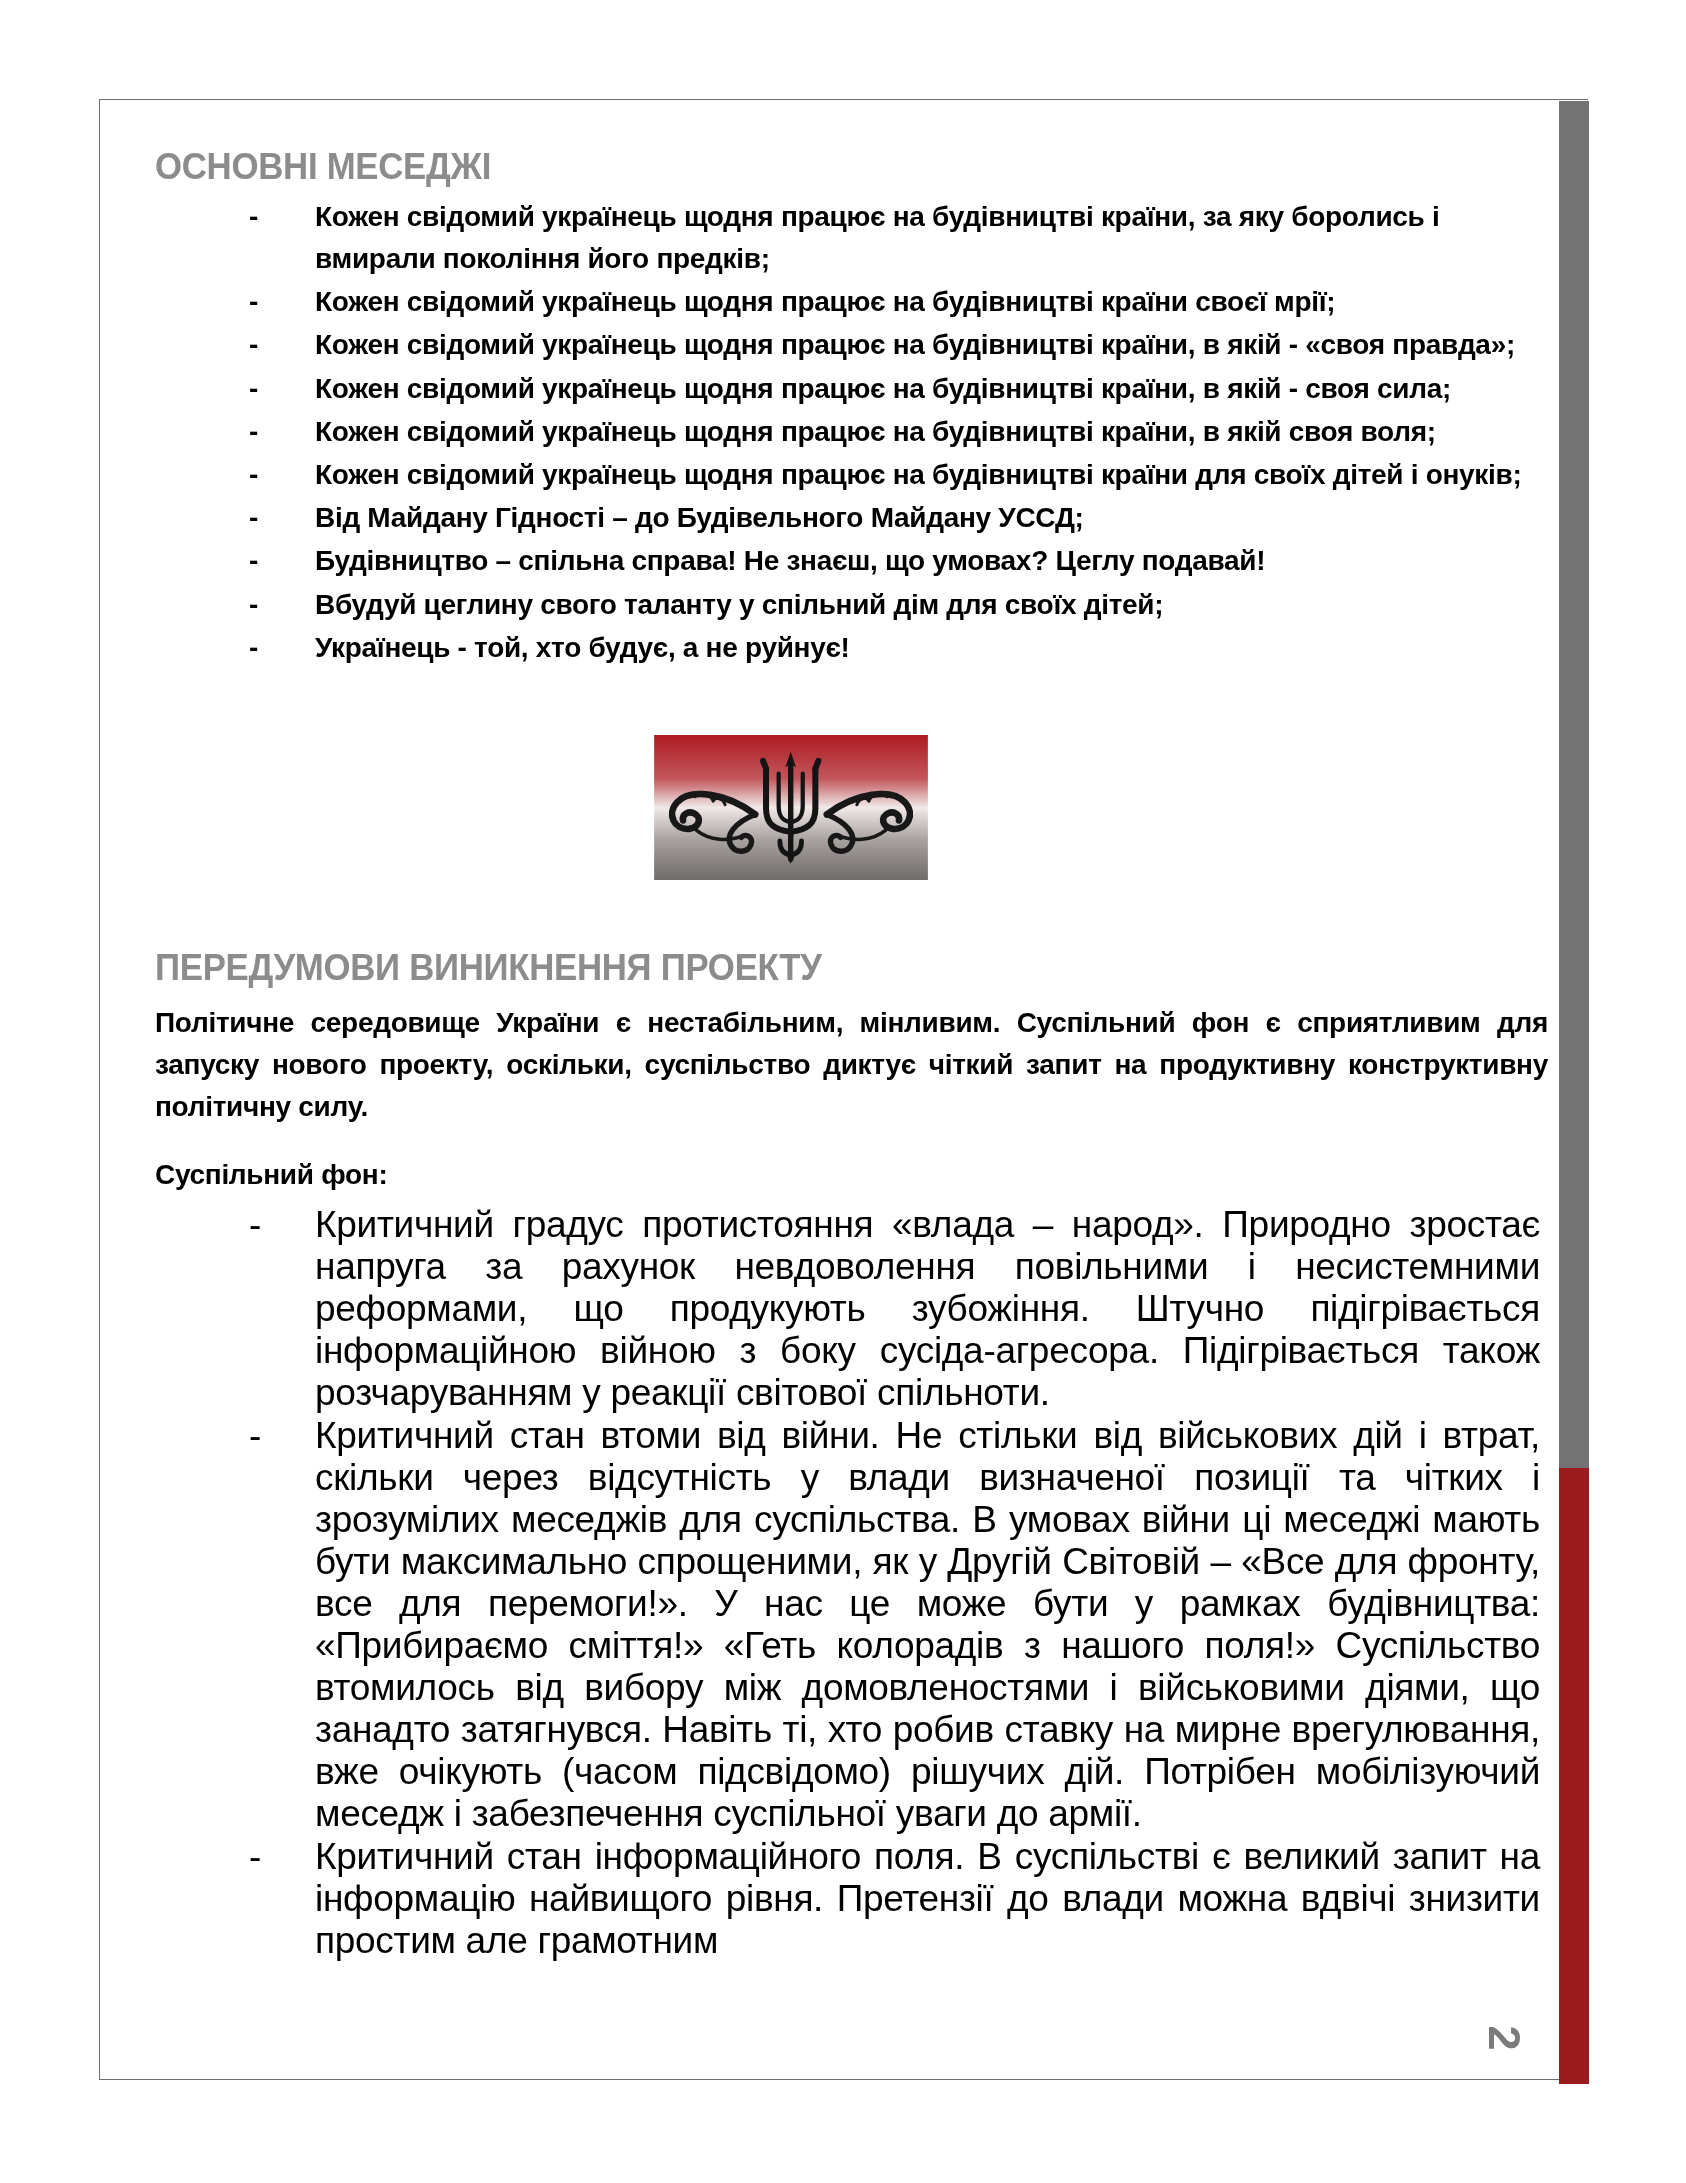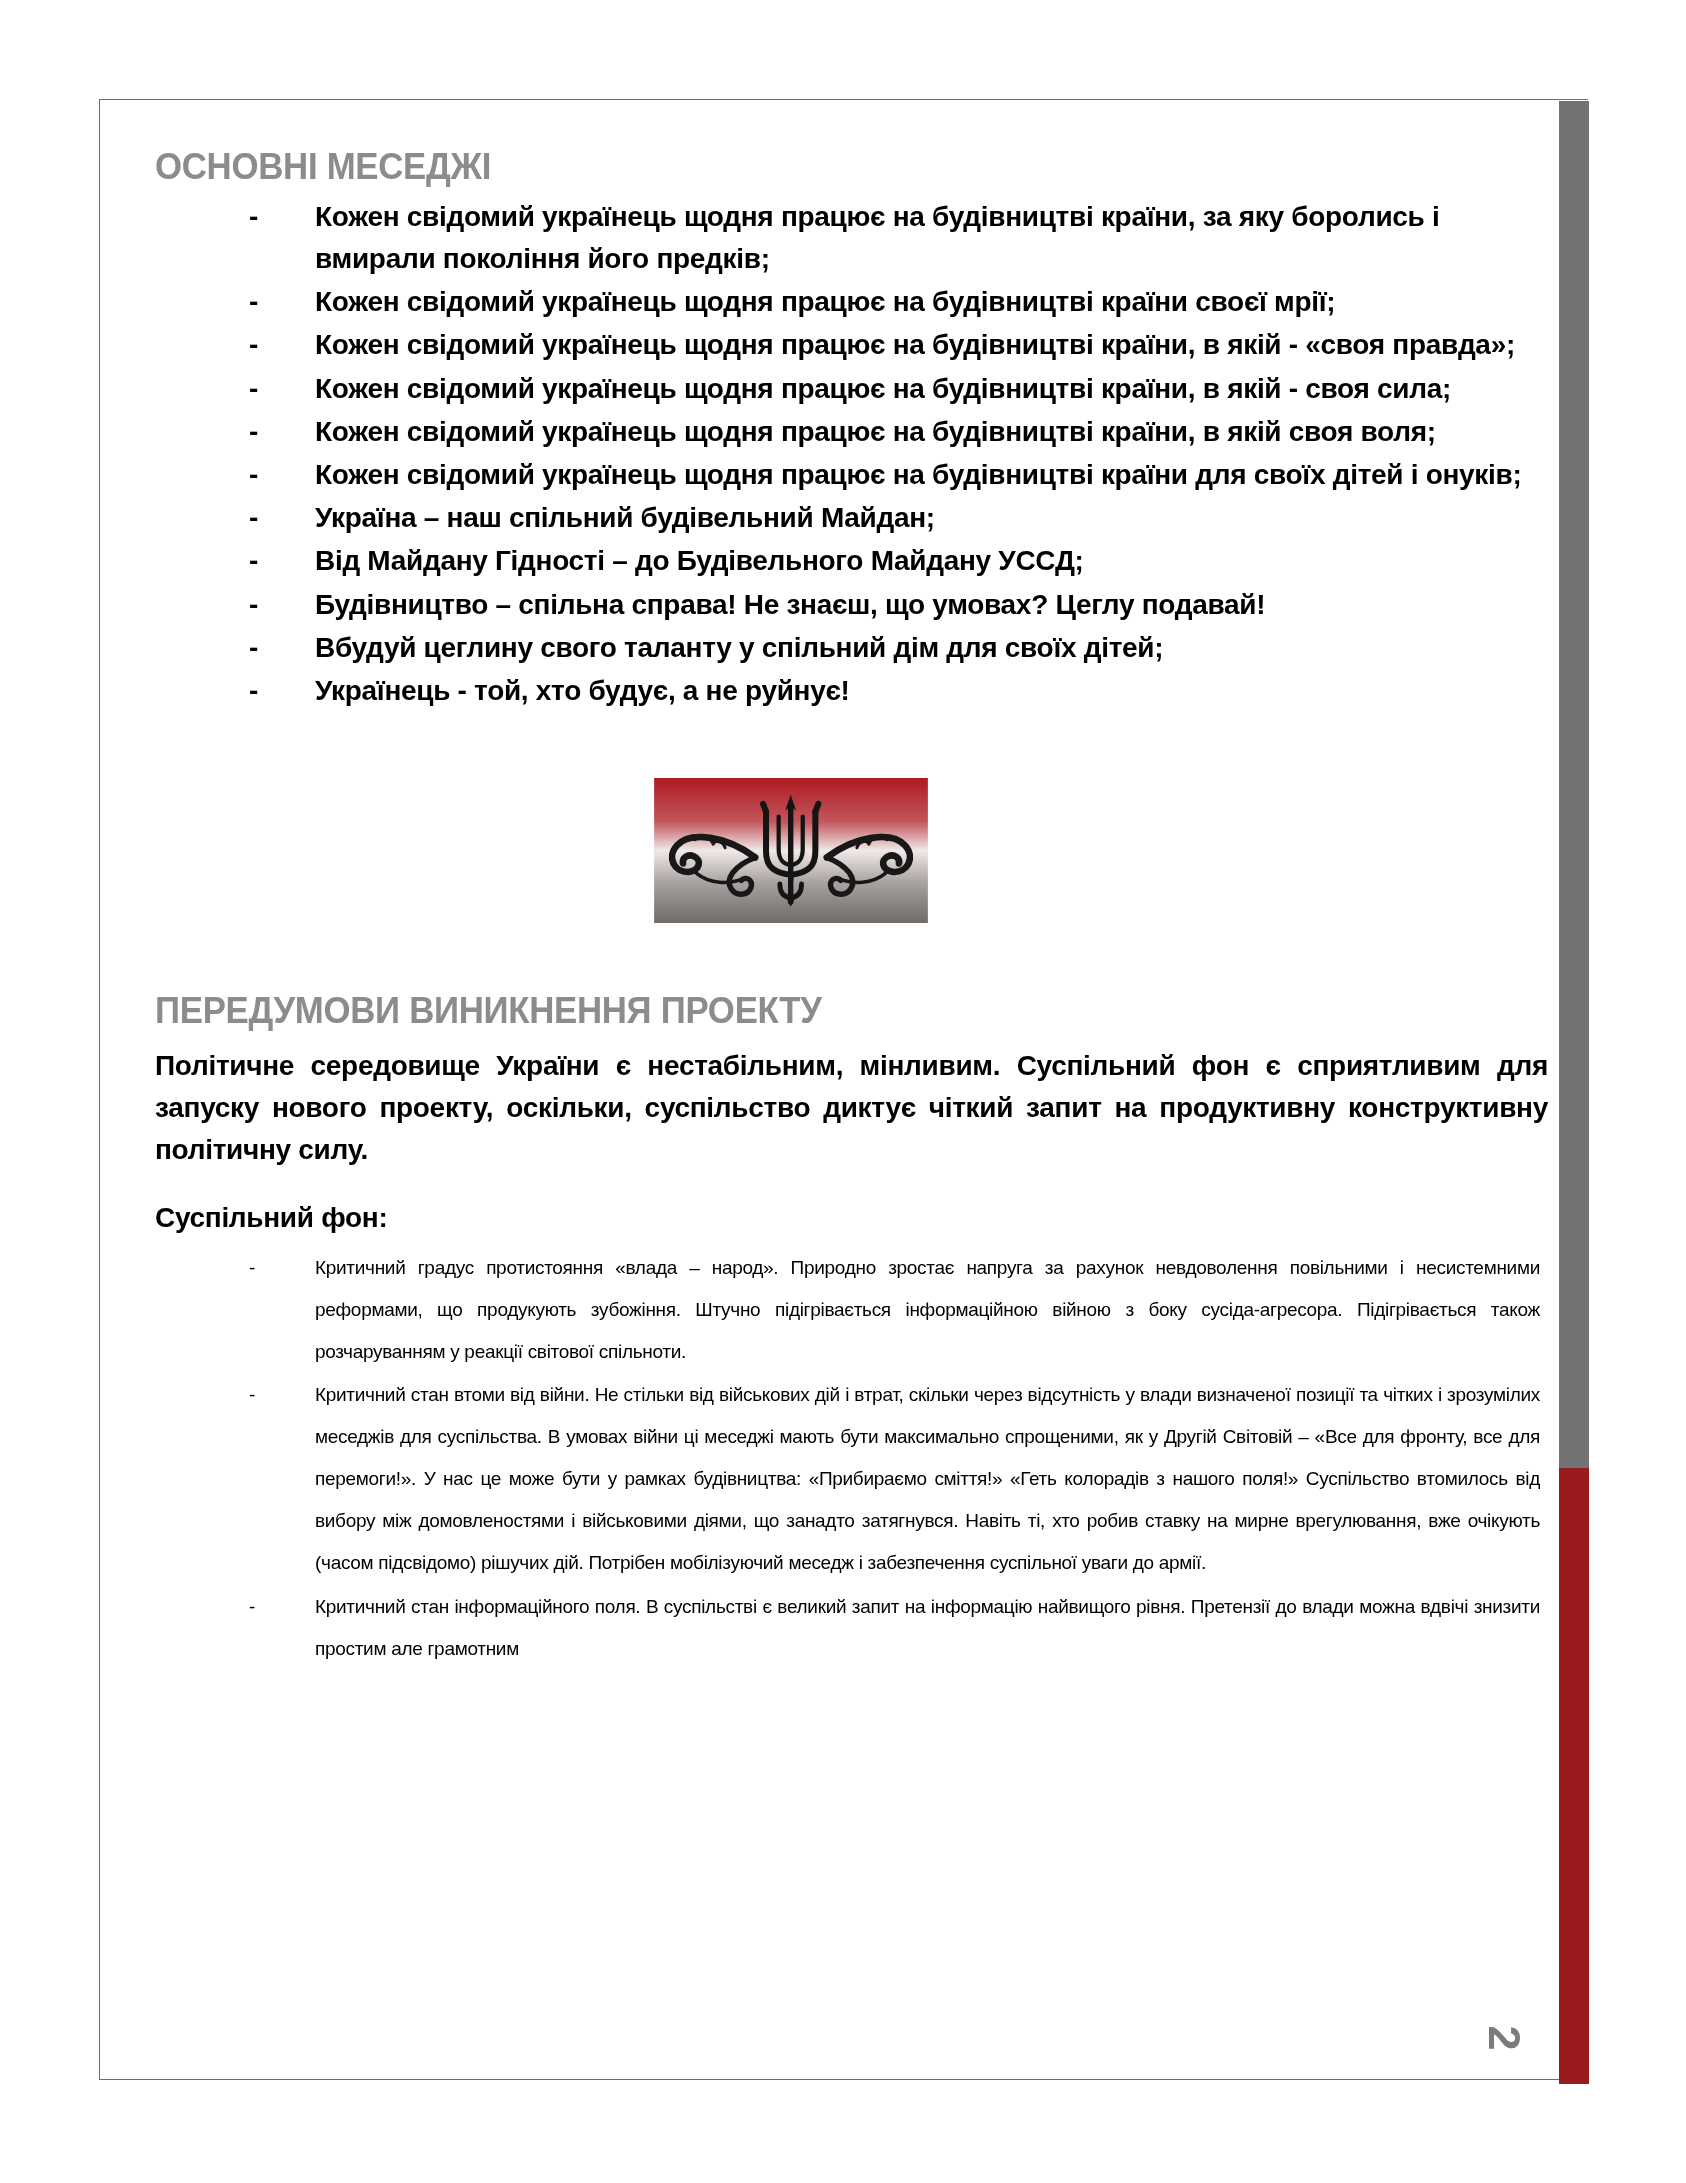--- a/index.html
+++ b/index.html
@@ -23,21 +23,21 @@
     font-size:37px; font-weight:bold; color:#8c8c8c; margin:0;
     transform:scaleX(0.94); transform-origin:left center; white-space:nowrap;
   }
   .heading-gap { margin-top:67px; }
 
   ul.dash-list { margin:8px; padding:0; list-style:none; }
   ul.dash-list li { position:relative; padding-left:152px; margin:0 0 1.2px 0; }
   ul.dash-list li::before { content:"-"; position:absolute; left:86px; top:0; }
 
   .messages   { margin-top:28px; font-weight:bold; font-size:28px; line-height:42px; }
-  .background { margin-top:15.7px; font-size:19px; line-height:42px; }
+  .background { margin-top:15.7px; font-size:37px; line-height:42px; }
   .background li { text-align:justify; }
 
   .ornament { margin:66px 0 0 499px; width:274px; height:145px; display:block; }
 
   .intro   { margin:13.3px 0 0 0; font-size:28px; line-height:42px; text-align:justify;font-weight:bold; }
   .subhead { margin:26px 0 0 0; font-size:28px; font-weight:bold; line-height:42px; }
 
   .page-number {
     position:absolute; left:1477px; top:2011px; width:54px; height:54px;
     font-size:45px; font-weight:bold; color:#7b7b7b;
@@ -59,21 +59,20 @@
     <h1 class="section-heading">ОСНОВНІ МЕСЕДЖІ</h1>
 
     <ul class="dash-list messages">
 
     <li>Кожен свідомий українець щодня працює на будівництві країни, за яку боролись і вмирали покоління його предків;</li>
         <li>Кожен свідомий українець щодня працює на будівництві країни своєї мрії;</li>
         <li>Кожен свідомий українець щодня працює на будівництві країни, в якій - «своя правда»;</li>
         <li>Кожен свідомий українець щодня працює на будівництві країни, в якій - своя сила;</li>
         <li>Кожен свідомий українець щодня працює на будівництві країни, в якій своя воля;</li>
         <li>Кожен свідомий українець щодня працює на будівництві країни для своїх дітей і онуків;</li>
-        <li>Україна – наш спільний будівельний Майдан;</li>
         <li>Від Майдану Гідності – до Будівельного Майдану УССД;</li>
         <li>Будівництво – спільна справа! Не знаєш, що умовах? Цеглу подавай!</li>
         <li>Вбудуй цеглину свого таланту у спільний дім для своїх дітей;</li>
         <li>Українець - той, хто будує, а не руйнує!</li>
       </ul>
 
     <svg class="ornament" viewBox="0 0 455 241" xmlns="http://www.w3.org/2000/svg">
       <defs>
         <linearGradient id="og" x1="0" y1="0" x2="0" y2="1">
           <stop offset="0" stop-color="#AD1B21"></stop>

